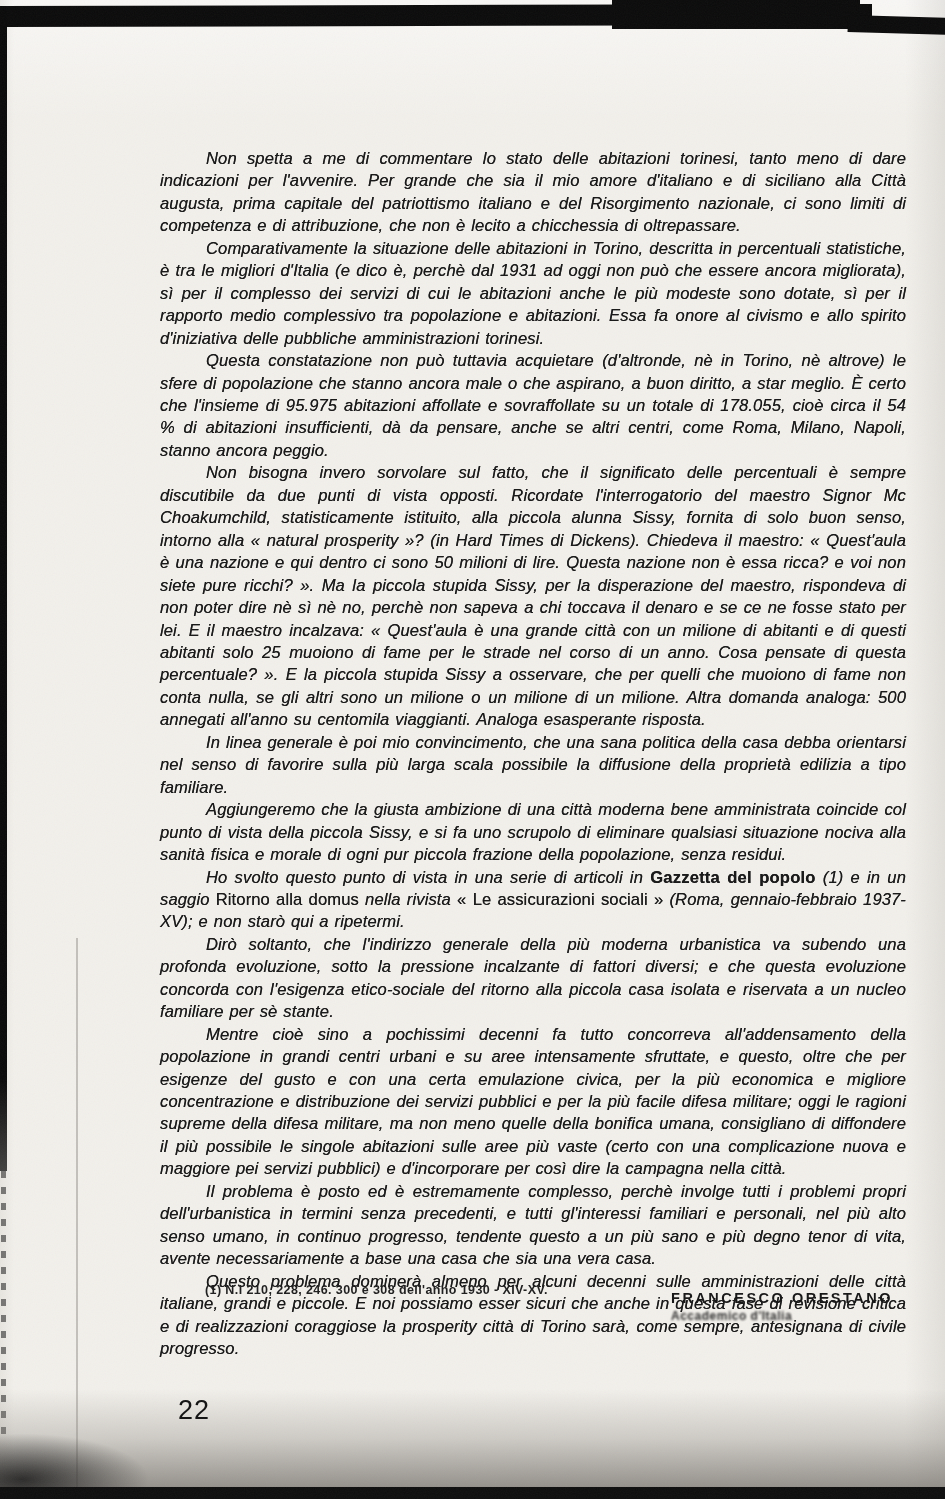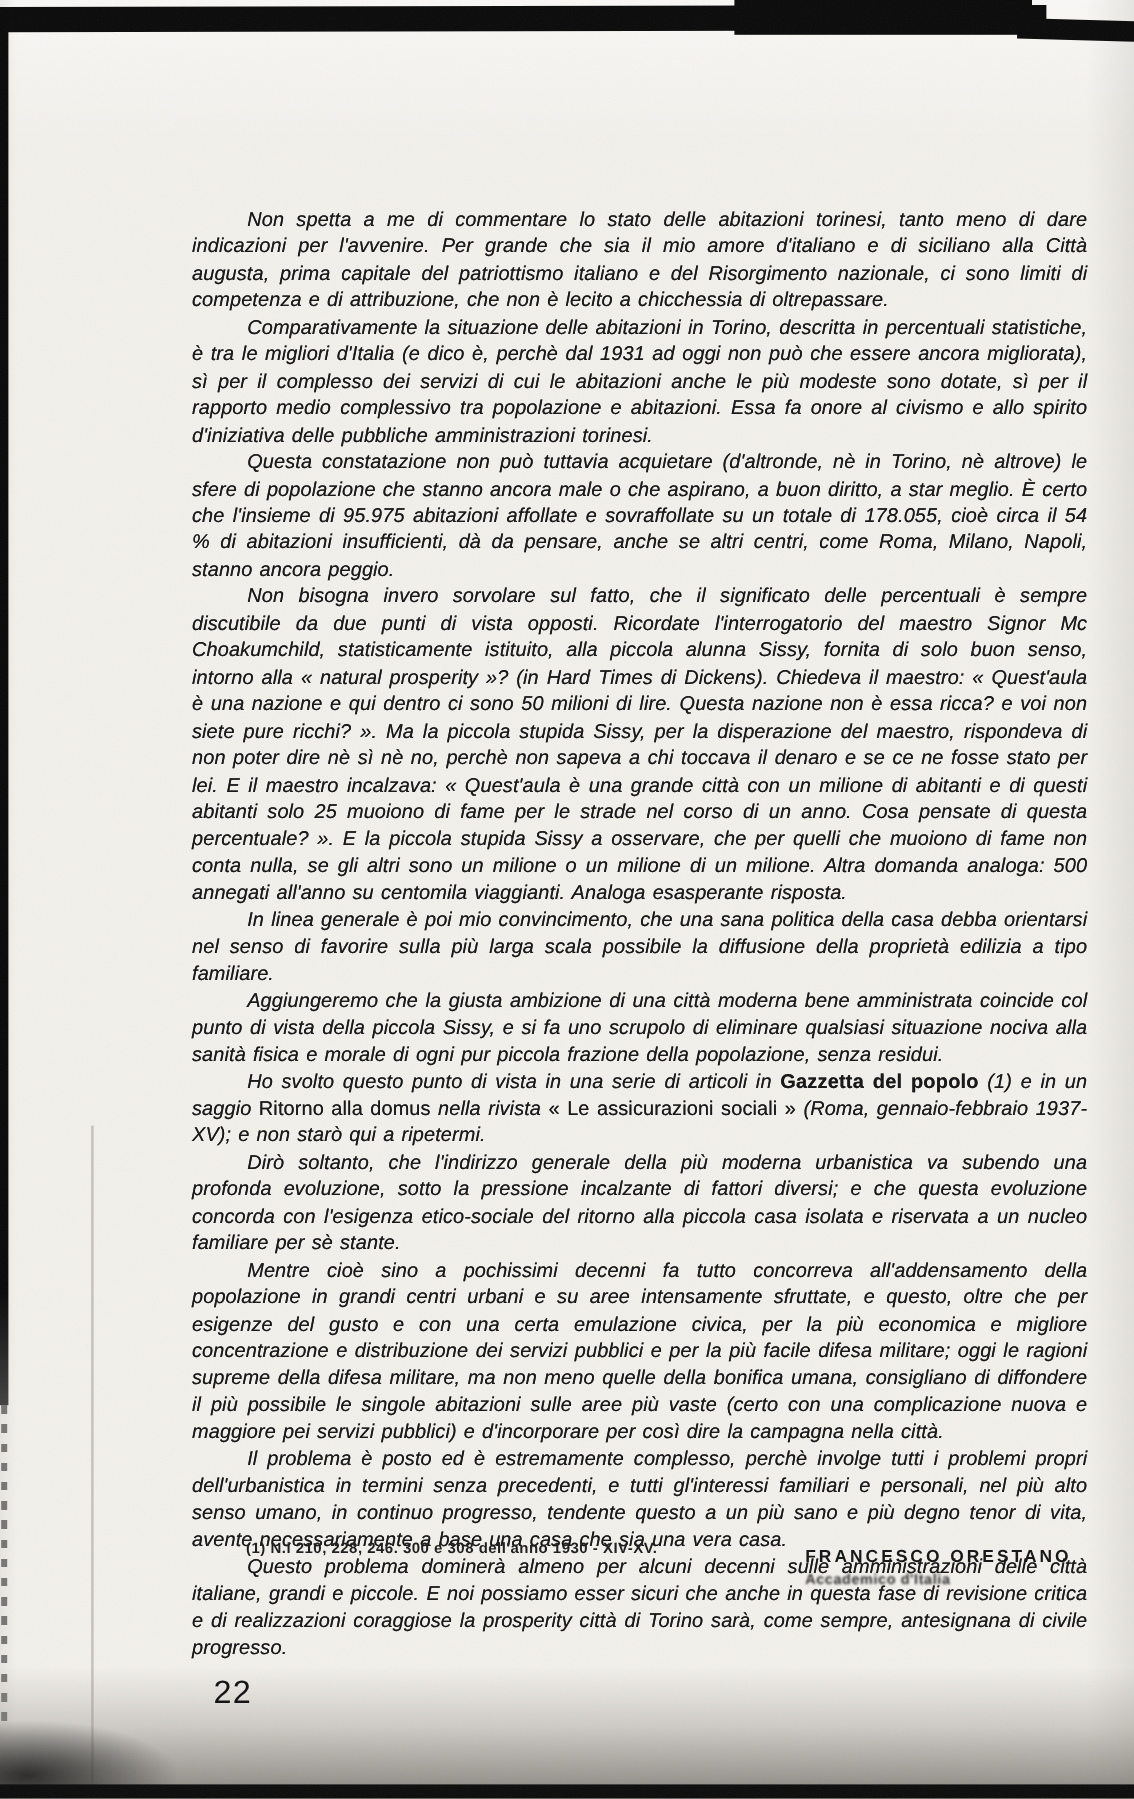--- a/index.html
+++ b/index.html
@@ -30,21 +30,21 @@
     left:0;bottom:0;width:945px;height:110px;
     background:linear-gradient(180deg, rgba(145,141,134,0) 0%, rgba(138,134,127,.35) 45%, rgba(120,116,110,.75) 88%, #6d6a64 100%);
   }
   #bottom-strip{left:0;bottom:0;width:945px;height:12px;background:#0d0d0d;}
   #bottom-left-smudge{
     left:0;bottom:8px;width:150px;height:58px;
     background:radial-gradient(ellipse at 15% 80%, rgba(15,15,15,.8), rgba(15,15,15,0) 70%);
   }
   
   #article-body{
-    position:absolute;left:160px;top:172px;width:746px;
+    position:absolute;left:160px;top:148px;width:746px;
     font-size:16.6px;line-height:22.45px;font-style:italic;
     color:#161616;text-align:justify;
     letter-spacing:.1px;word-spacing:1.2px;
     text-shadow:0 0 .5px rgba(20,20,20,.85);
   }
   #article-body p{margin:0;text-indent:46px;}
   .seg-body{}
   .seg-upright{font-style:normal;}
   .seg-upright-bold{font-style:normal;font-weight:700;letter-spacing:.2px;}
   #footnote{

